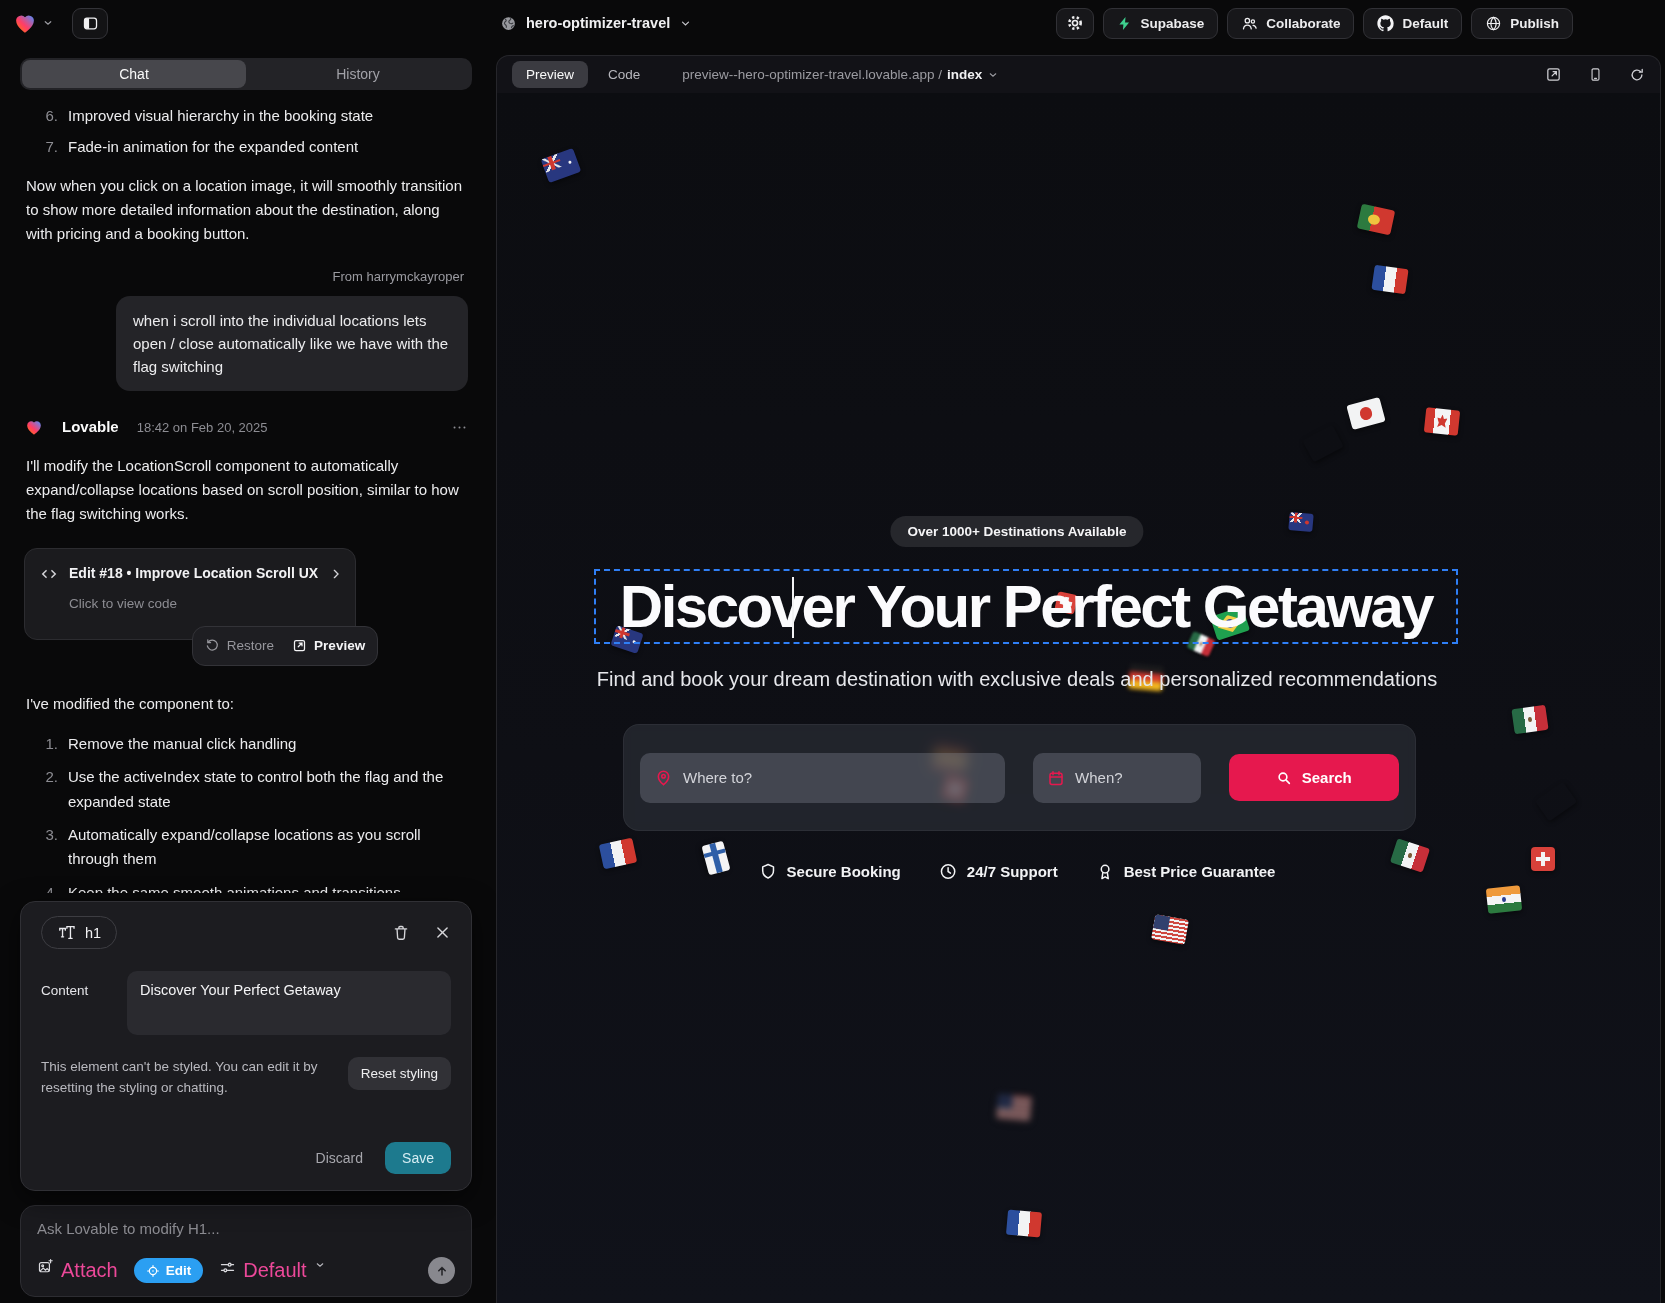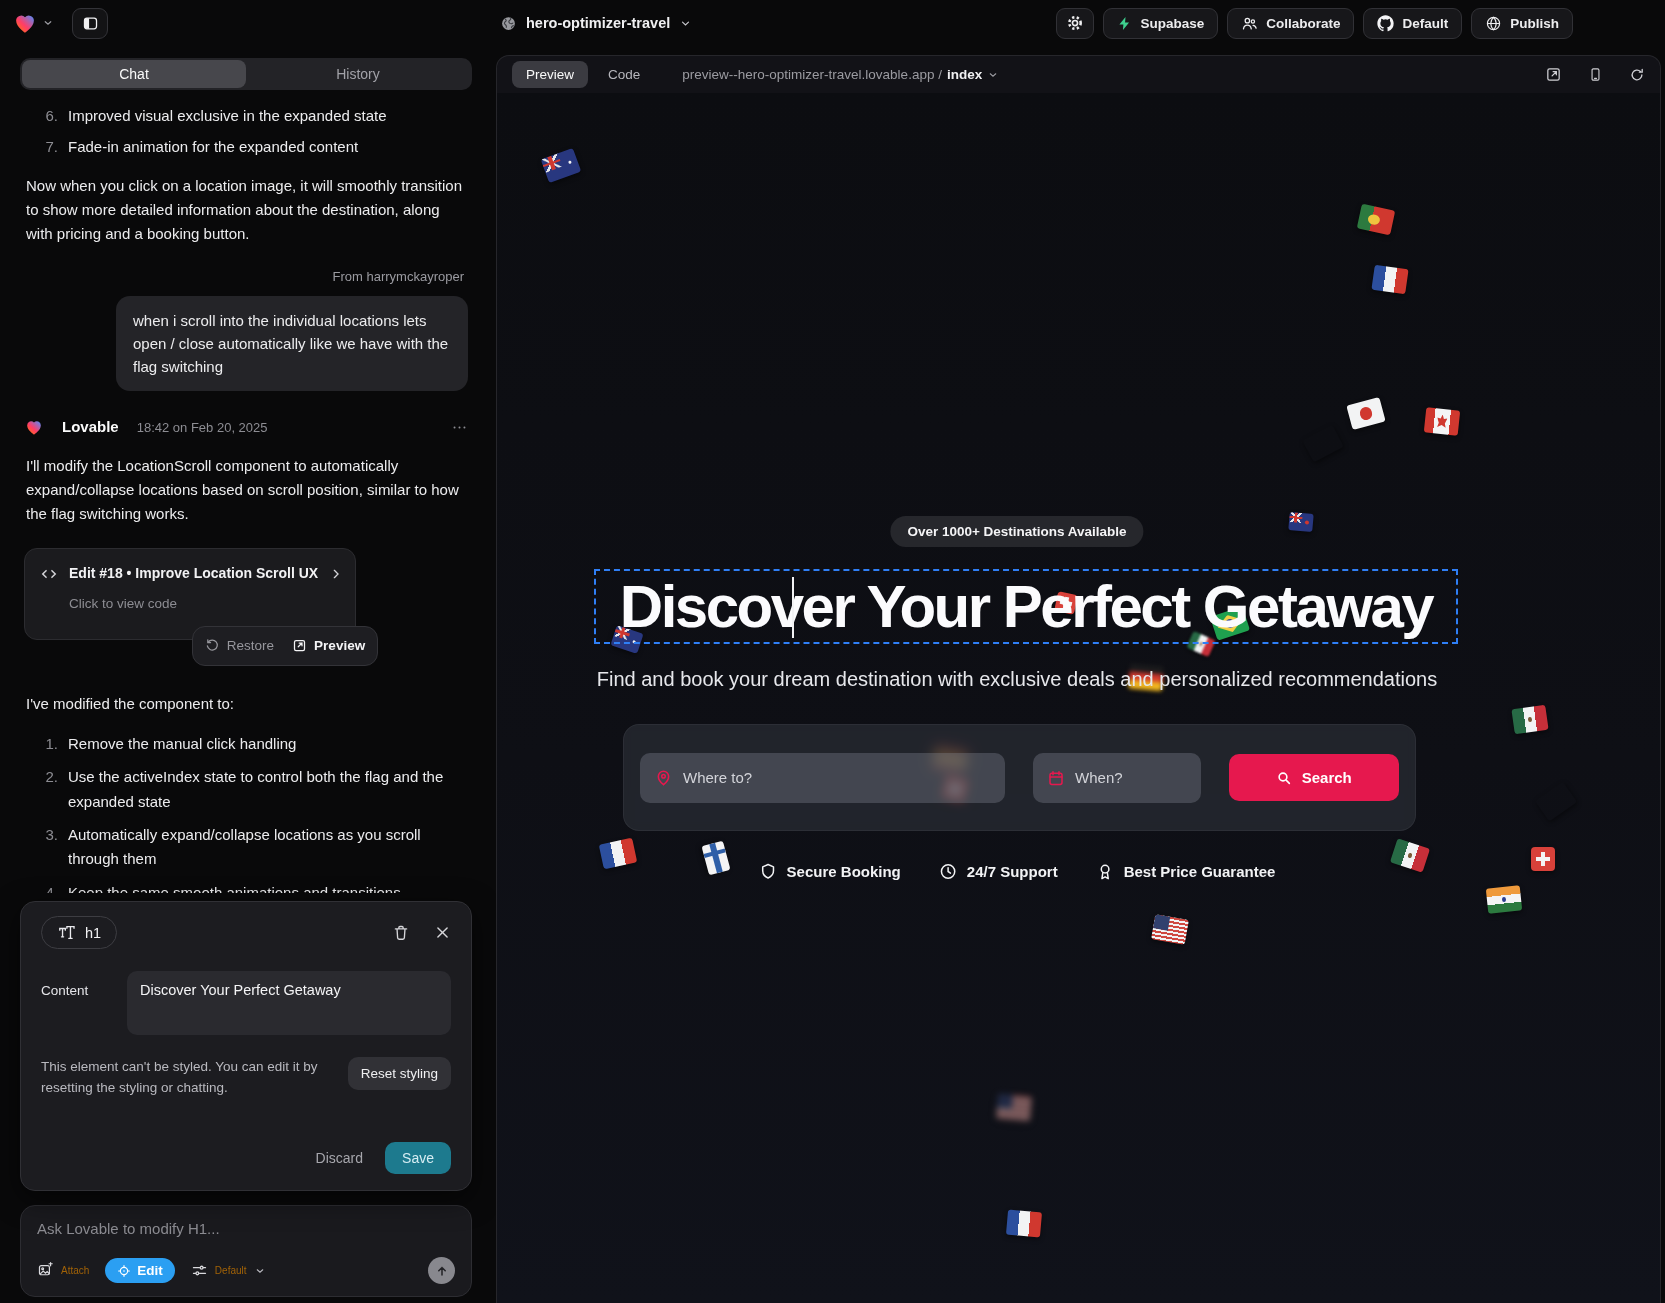--- a/index.html
+++ b/index.html
@@ -87,21 +87,21 @@
   
   .chat-input {
     flex:none; height:92px; margin-top:14px; background:#1a1a1e; border:1px solid #2d2d32;
     border-radius:15px; padding:14px 16px 12px; display:flex; flex-direction:column;
   }
   .chat-input input {
     background:transparent; border:none; outline:none; color:#f0f0f2; font-size:15px; font-family:inherit; width:100%;
   }
   .chat-input input::placeholder { color:#8b8b91; }
   .input-row { margin-top:auto; display:flex; align-items:center; gap:16px; }
-  .input-act { display:flex; align-items:center; gap:7px; font-size:10px; color:#a16207; cursor:pointer; }
+  .input-act { display:flex; align-items:flex-start; gap:7px; font-size:20px; color:#ec4899; cursor:pointer; }
   .edit-pill { display:flex; align-items:center; gap:6px; background:#2b9ff2; border-radius:999px; padding:5px 12px; color:#fff; font-size:13.5px; font-weight:700; cursor:pointer; }
   .up-btn { margin-left:auto; width:27px; height:27px; border-radius:50%; background:#88888e; display:flex; align-items:center; justify-content:center; cursor:pointer; }
 
   
   .preview-panel {
     position:absolute; left:496px; top:55px; right:4px; bottom:0;
     background:#121217; border:1px solid #26262b; border-bottom:none; border-radius:13px 13px 0 0; overflow:hidden;
   }
   .preview-head { height:37px; display:flex; align-items:center; padding:0 15px; gap:6px; }
   .ptab { font-size:13.5px; padding:6px 14px; border-radius:8px; color:#b7b7bd; cursor:pointer; }
@@ -294,21 +294,21 @@
 
 <aside class="sidebar">
   <div class="tabs">
     <div class="tab active">Chat</div>
     <div class="tab">History</div>
   </div>
 
   <div class="chat">
     <div class="num-item">
       <span class="n">6.</span>
-      <span>Improved visual exclusive in the expanded state</span>
+      <span>Improved visual hierarchy in the booking state</span>
     </div>
     <div class="num-item">
       <span class="n">7.</span>
       <span>Fade-in animation for the expanded content</span>
     </div>
 
     <p class="para">Now when you click on a location image, it will smoothly transition to show more detailed information about the destination, along with pricing and a booking button.</p>
 
     <div class="from-label">From harrymckayroper</div>
     <div class="bubble">when i scroll into the individual locations lets open / close automatically like we have with the flag switching</div>

